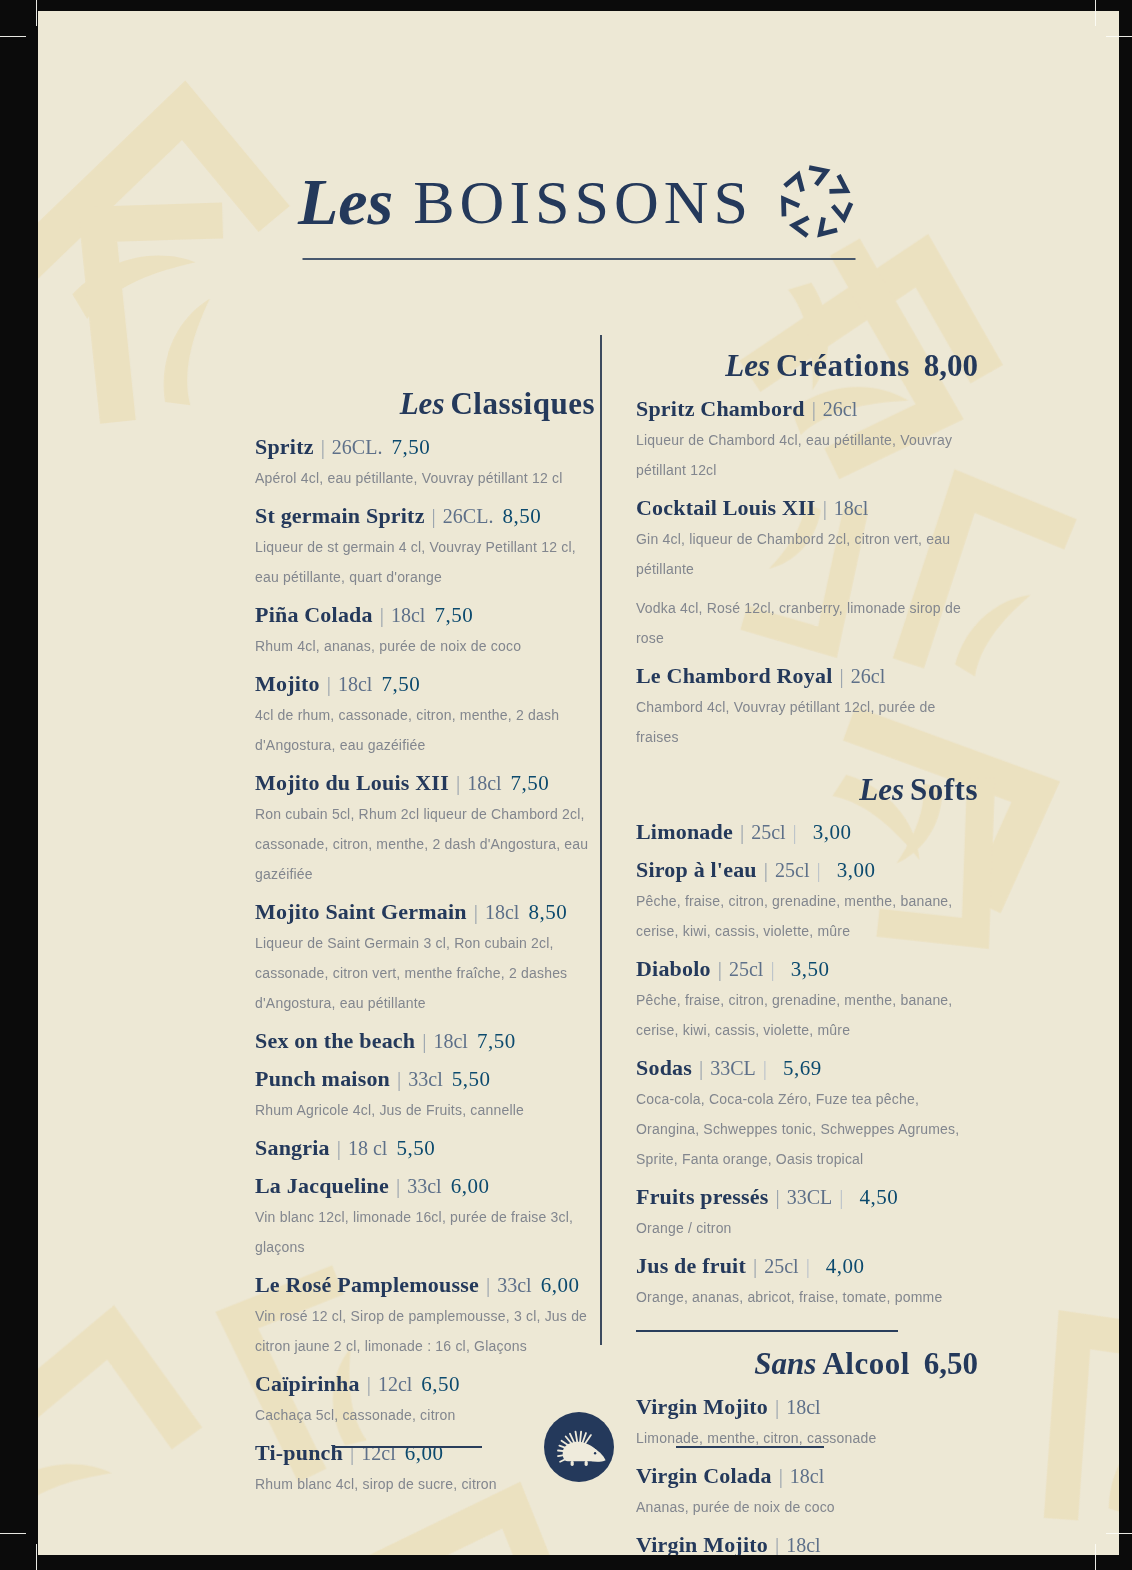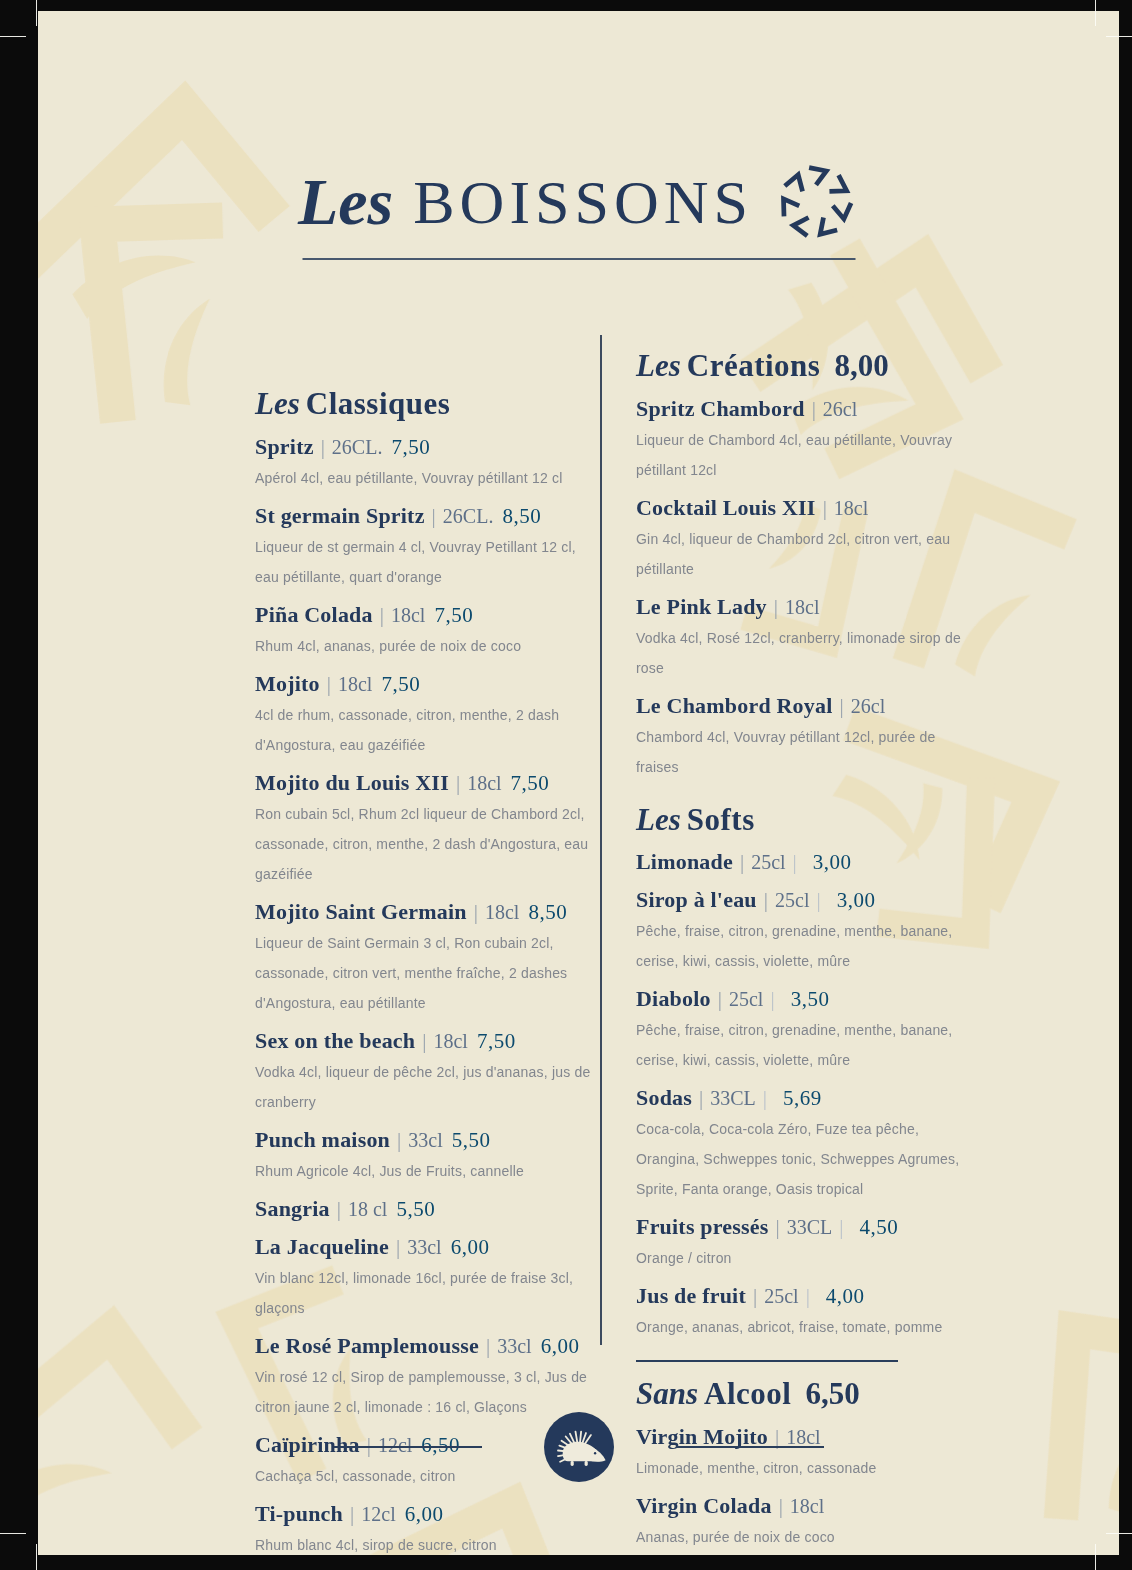--- a/index.html
+++ b/index.html
@@ -20,21 +20,21 @@
   .title-script{font-family:"Liberation Serif",serif;font-style:italic;font-weight:bold;font-size:66px;color:#24395B;}
   .title-main{font-family:"Liberation Serif",serif;font-size:62px;color:#24395B;letter-spacing:5px;font-weight:500;}
   .title-underline{position:absolute;top:247px;left:50%;transform:translateX(-50%);width:553px;height:2px;background:#2A3E5C;opacity:.85;z-index:2;}
 
   
   .col{position:absolute;z-index:2;}
   .col-left{left:217px;top:377px;width:340px;}
   .col-right{left:598px;top:339px;width:342px;}
   .v-divider{position:absolute;left:562px;top:324px;width:2px;height:1010px;background:#3C4A5E;z-index:2;}
 
-  .section-header{font-family:"Liberation Serif",serif;color:#24395B;font-size:31px;line-height:1.05;margin:0 0 12px 0;}
+  .section-header{font-family:"Liberation Serif",serif;color:#24395B;font-size:31px;line-height:1.05;margin:0 0 12px 0;text-align:right;}
   .section-header .script{font-style:italic;font-weight:bold;margin-right:6px;}
   .section-header .sh-main{font-weight:600;letter-spacing:.5px;}
   .section-header .sh-price{font-weight:600;margin-left:14px;}
   .section-gap{margin-top:22px;}
   .h-divider{width:262px;height:2px;background:#2A3E5C;margin:18px 0 16px 0;}
 
   .menu-item{margin-bottom:9px;}
   .item-line{font-family:"Liberation Serif",serif;line-height:27px;}
   .item-name{color:#24395B;font-weight:bold;font-size:22px;letter-spacing:.2px;}
   .pipe{color:#97A1AD;font-size:21px;font-weight:400;margin:0 7px;}
@@ -126,21 +126,20 @@
         <div class="menu-item">
           <div class="item-line"><span class="item-name">Mojito du Louis XII</span><span class="pipe">|</span><span class="item-size">18cl</span><span class="item-price">7,50</span></div>
           <div class="item-desc">Ron cubain 5cl, Rhum 2cl liqueur de Chambord 2cl, cassonade, citron, menthe, 2 dash d'Angostura, eau gazéifiée</div>
         </div>
         <div class="menu-item">
           <div class="item-line"><span class="item-name">Mojito Saint Germain</span><span class="pipe">|</span><span class="item-size">18cl</span><span class="item-price">8,50</span></div>
           <div class="item-desc">Liqueur de Saint Germain 3 cl, Ron cubain 2cl, cassonade, citron vert, menthe fraîche, 2 dashes d'Angostura, eau pétillante</div>
         </div>
         <div class="menu-item">
           <div class="item-line"><span class="item-name">Sex on the beach</span><span class="pipe">|</span><span class="item-size">18cl</span><span class="item-price">7,50</span></div>
-          <div class="item-desc">Vodka 4cl, liqueur de pêche 2cl, jus d'ananas, jus de cranberry</div>
         </div>
         <div class="menu-item">
           <div class="item-line"><span class="item-name">Punch maison</span><span class="pipe">|</span><span class="item-size">33cl</span><span class="item-price">5,50</span></div>
           <div class="item-desc">Rhum Agricole 4cl, Jus de Fruits, cannelle</div>
         </div>
         <div class="menu-item">
           <div class="item-line"><span class="item-name">Sangria</span><span class="pipe">|</span><span class="item-size">18 cl</span><span class="item-price">5,50</span></div>
         </div>
         <div class="menu-item">
           <div class="item-line"><span class="item-name">La Jacqueline</span><span class="pipe">|</span><span class="item-size">33cl</span><span class="item-price">6,00</span></div>
@@ -163,21 +162,20 @@
         <div class="section-header"><span class="script">Les</span><span class="sh-main">Créations</span><span class="sh-price">8,00</span></div>
         <div class="menu-item">
           <div class="item-line"><span class="item-name">Spritz Chambord</span><span class="pipe">|</span><span class="item-size">26cl</span></div>
           <div class="item-desc">Liqueur de Chambord 4cl, eau pétillante, Vouvray pétillant 12cl</div>
         </div>
         <div class="menu-item">
           <div class="item-line"><span class="item-name">Cocktail Louis XII</span><span class="pipe">|</span><span class="item-size">18cl</span></div>
           <div class="item-desc">Gin 4cl, liqueur de Chambord 2cl, citron vert, eau pétillante</div>
         </div>
         <div class="menu-item">
-          <div class="item-line"><span class="item-name">Le Pink Lady</span><span class="pipe">|</span><span class="item-size">18cl</span></div>
           <div class="item-desc">Vodka 4cl, Rosé 12cl, cranberry, limonade sirop de rose</div>
         </div>
         <div class="menu-item">
           <div class="item-line"><span class="item-name">Le Chambord Royal</span><span class="pipe">|</span><span class="item-size">26cl</span></div>
           <div class="item-desc">Chambord 4cl, Vouvray pétillant 12cl, purée de fraises</div>
         </div>
         <div class="section-header section-gap"><span class="script">Les</span><span class="sh-main">Softs</span></div>
         <div class="menu-item">
           <div class="item-line"><span class="item-name">Limonade</span><span class="pipe">|</span><span class="item-size">25cl</span><span class="pipe pipe2">|</span><span class="item-price">3,00</span></div>
         </div>

